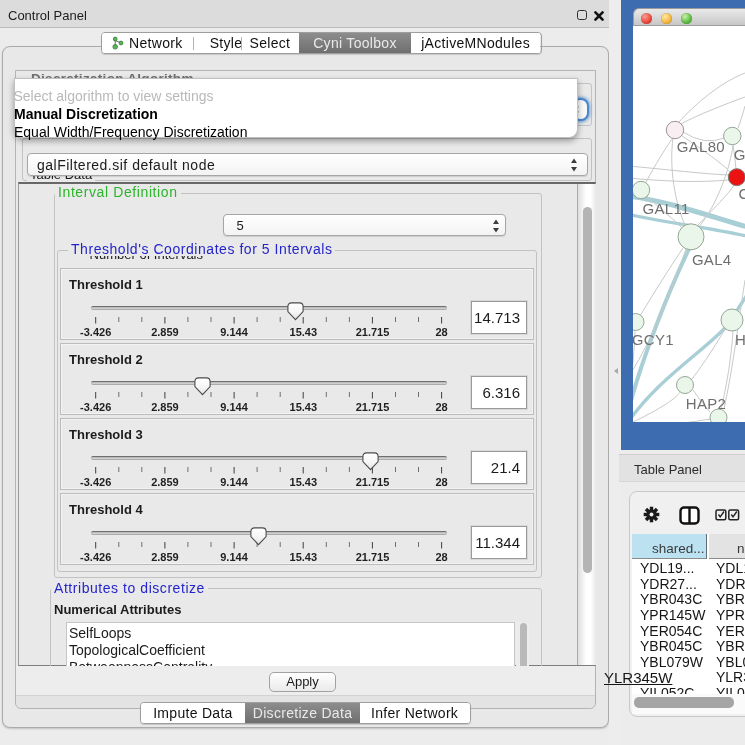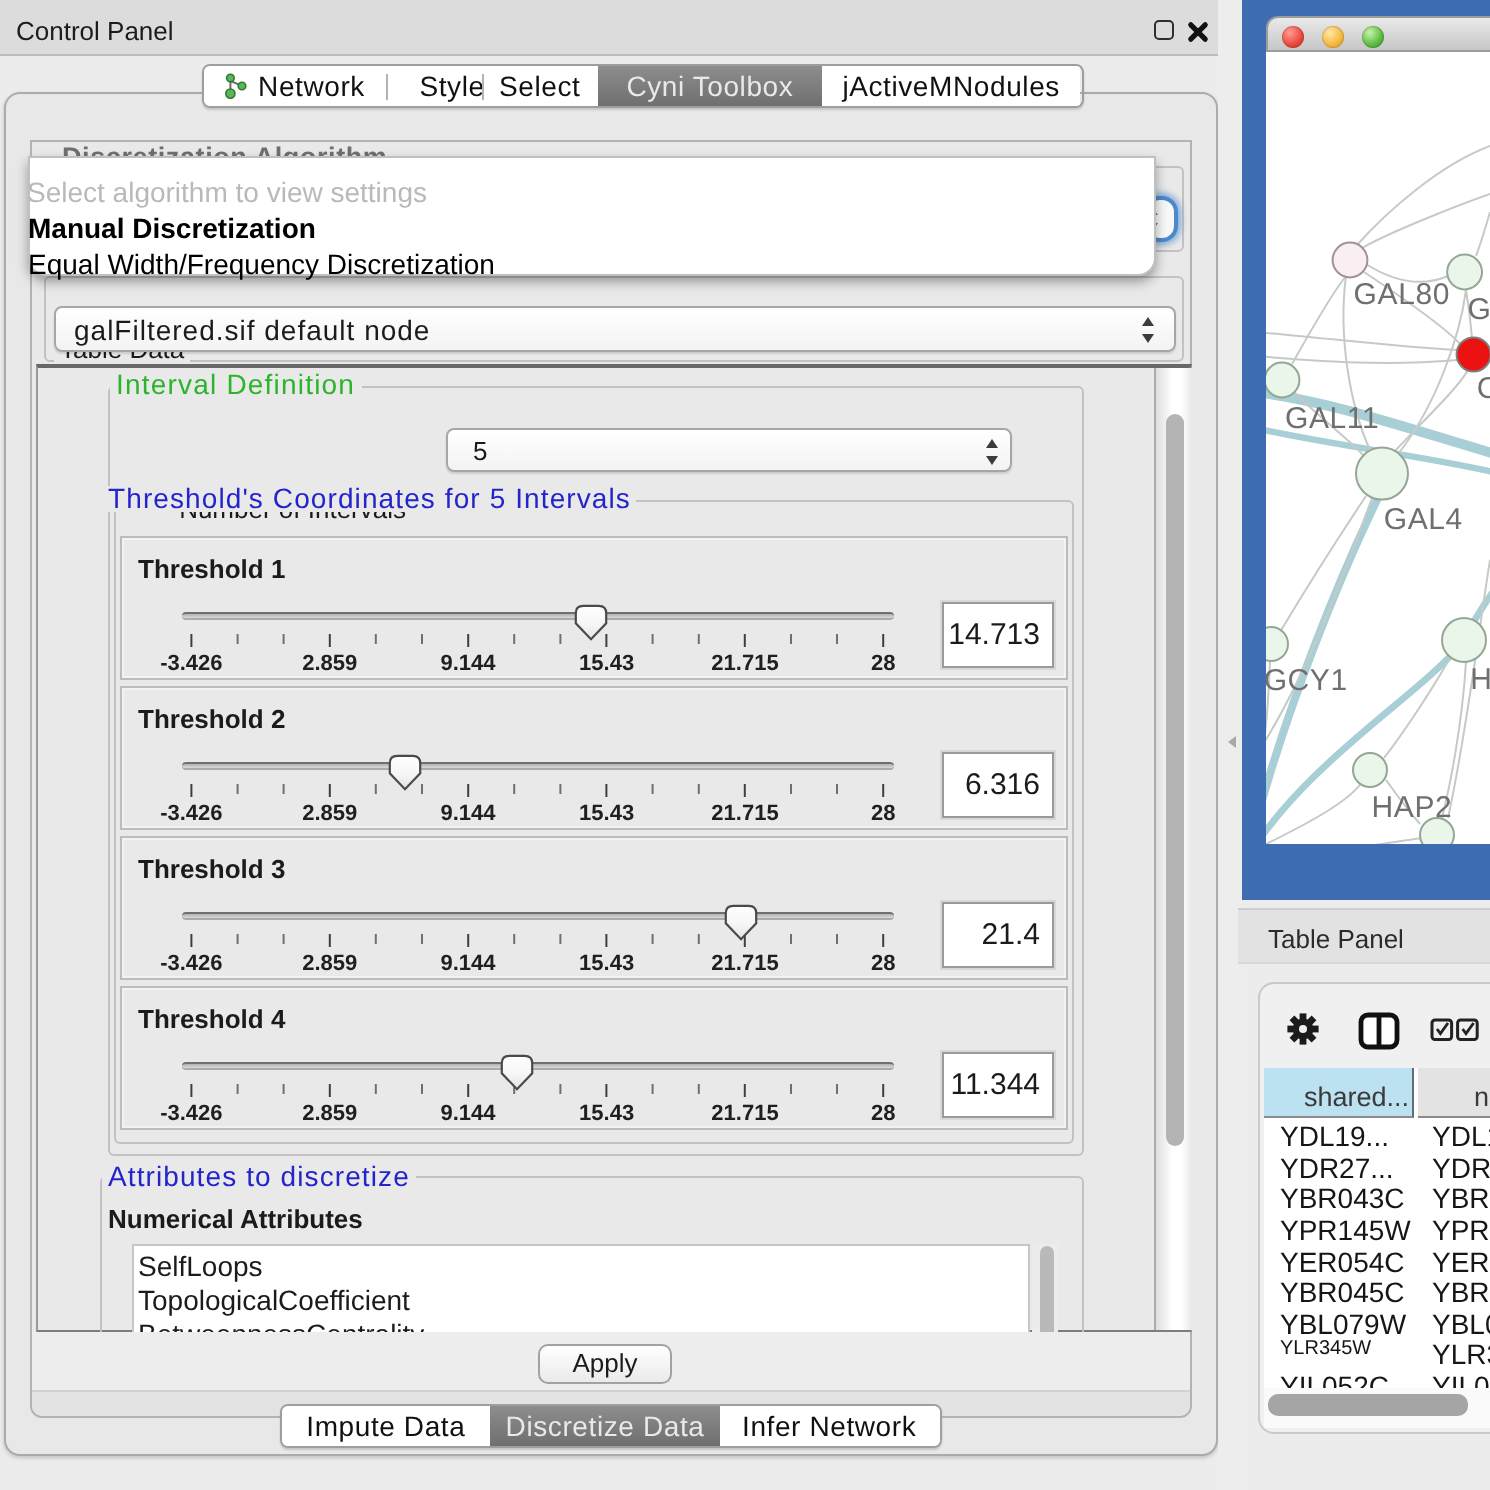--- a/index.html
+++ b/index.html
@@ -60,21 +60,21 @@
 <div class="abs" style="left:68px;top:219px;width:135px;text-align:right;font-weight:normal;margin-top:28px;">Number of Intervals</div>
 <div class="combo" style="left:222.5px;top:214px;width:283px;height:22px;">
  <div class="ctext" style="left:13px;top:3px;">5</div>
  <svg class="updn" viewBox="0 0 8 14" style="right:5px;top:4px;">
       <path d="M4 0.5 L7 5 L1 5 Z" fill="#3c3c3c"></path>
       <path d="M4 13.5 L7 9 L1 9 Z" fill="#3c3c3c"></path>
     </svg>
 </div>
 
 <div class="abs" style="left:57px;top:250px;width:480px;height:322px;border:1px solid #c2c2c2;border-radius:3px;"></div>
-<div class="grouptitle" style="left:51px;top:243px;color:#2424cc;font-size:14px;letter-spacing:0.55px;">Threshold's Coordinates for 5 Intervals</div>
+<div class="grouptitle" style="left:68px;top:243px;color:#2424cc;font-size:14px;letter-spacing:0.55px;">Threshold's Coordinates for 5 Intervals</div>
 
 <div class="thpanel" style="top:268px;">
 <div class="thtitle">Threshold 1</div>
 <div class="groove"></div>
 <svg class="abs" style="left:0;top:48px;" width="420" height="7" viewBox="0 0 420 7">
       <line x1="34.7" y1="0" x2="34.7" y2="6.5" stroke="#3f3f3f" stroke-width="1"></line>
       <line x1="57.8" y1="0" x2="57.8" y2="5" stroke="#6f6f6f" stroke-width="1"></line>
       <line x1="80.8" y1="0" x2="80.8" y2="5" stroke="#6f6f6f" stroke-width="1"></line>
       <line x1="103.9" y1="0" x2="103.9" y2="6.5" stroke="#3f3f3f" stroke-width="1"></line>
       <line x1="126.9" y1="0" x2="126.9" y2="5" stroke="#6f6f6f" stroke-width="1"></line>
@@ -369,19 +369,19 @@
 <div class="abs rowtxt" style="left:640px;top:591.4px;font-size:14px;">YBR043C</div>
 <div class="abs rowtxt" style="left:716px;top:591.4px;font-size:14px;">YBR04</div>
 <div class="abs rowtxt" style="left:640px;top:606.9px;font-size:14px;">YPR145W</div>
 <div class="abs rowtxt" style="left:716px;top:606.9px;font-size:14px;">YPR14</div>
 <div class="abs rowtxt" style="left:640px;top:622.5px;font-size:14px;">YER054C</div>
 <div class="abs rowtxt" style="left:716px;top:622.5px;font-size:14px;">YER05</div>
 <div class="abs rowtxt" style="left:640px;top:638.0px;font-size:14px;">YBR045C</div>
 <div class="abs rowtxt" style="left:716px;top:638.0px;font-size:14px;">YBR04</div>
 <div class="abs rowtxt" style="left:640px;top:653.6px;font-size:14px;">YBL079W</div>
 <div class="abs rowtxt" style="left:716px;top:653.6px;font-size:14px;">YBL07</div>
-<div class="abs rowtxt" style="left:640px;top:669.1px;font-size:10px;">YLR345W</div>
+<div class="abs rowtxt" style="left:604px;top:669.1px;font-size:15px;text-decoration:underline;">YLR345W</div>
 <div class="abs rowtxt" style="left:716px;top:669.1px;font-size:14px;">YLR34</div>
 <div class="abs rowtxt" style="left:640px;top:684.7px;font-size:14px;">YIL052C</div>
 <div class="abs rowtxt" style="left:716px;top:684.7px;font-size:14px;">YIL05</div>
 
 <div class="abs" style="left:632px;top:693.5px;width:122px;height:20px;background:#fafafa;"></div>
 <div class="abs" style="left:634px;top:697px;width:100px;height:10.5px;border-radius:5px;background:#a5a5a5;"></div>
 
 </body></html>

